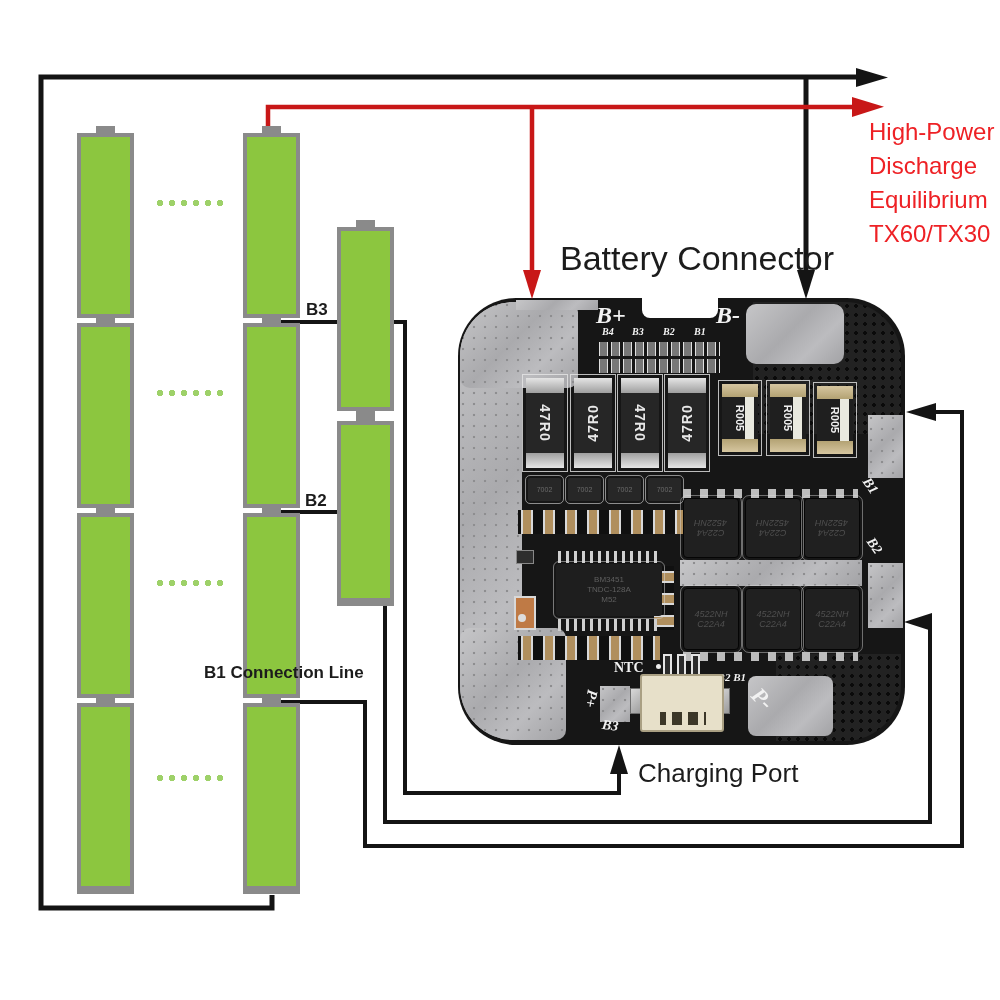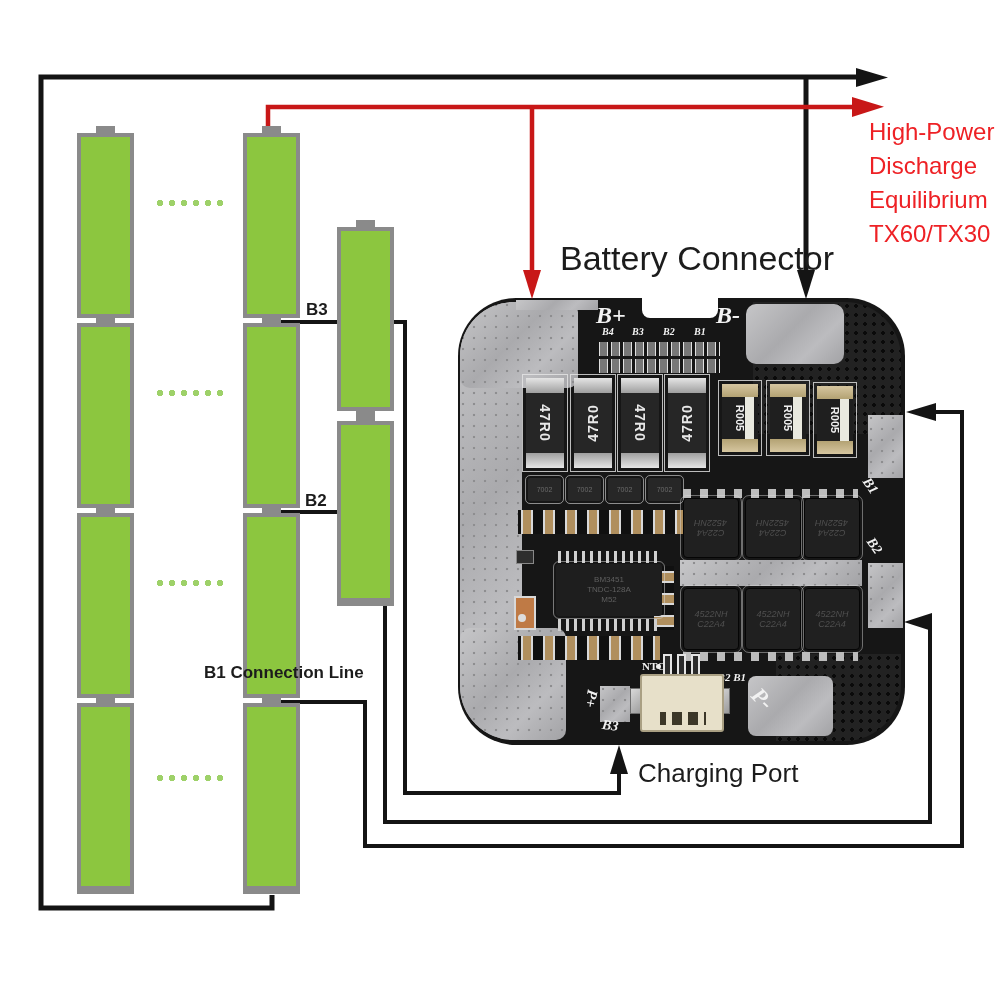--- a/index.html
+++ b/index.html
@@ -207,21 +207,21 @@
     <div class="fet" style="left:287px;top:290px;height:60px;">
         <div>4522NH</div>
         <div>C22A4</div>
       </div>
     <div class="fet" style="left:346px;top:290px;height:60px;">
         <div>4522NH</div>
         <div>C22A4</div>
       </div>
     <div class="legrow" style="left:225px;top:354px;width:175px;"></div>
 
-    <div class="silk" style="left:184px;top:362px;font-size:11px;font-style:normal;">NTC</div>
+    <div class="silk" style="left:156px;top:362px;font-size:14px;font-style:normal;">NTC</div>
     <div class="abs" style="left:198px;top:366px;width:5px;height:5px;border-radius:50%;background:#eee;"></div>
     <div class="silk" style="left:244px;top:373px;font-size:11px;font-style:italic;">B3 B2 B1</div>
 
     <div class="pinstub" style="left:205px;top:356px;"></div>
     <div class="pinstub" style="left:219px;top:356px;"></div>
     <div class="pinstub" style="left:233px;top:356px;"></div>
     <div class="sidetab" style="left:172px;top:390px;"></div>
     <div class="sidetab" style="left:258px;top:390px;"></div>
     <div class="jst" style="left:182px;top:376px;width:84px;height:58px;">
       <div class="slot"></div>

